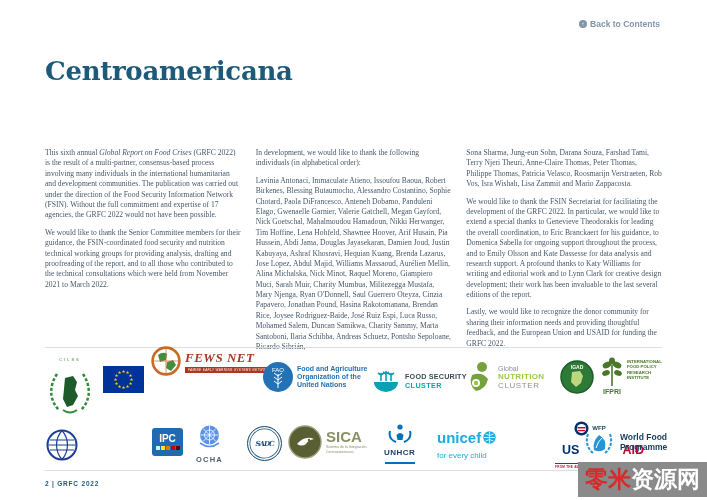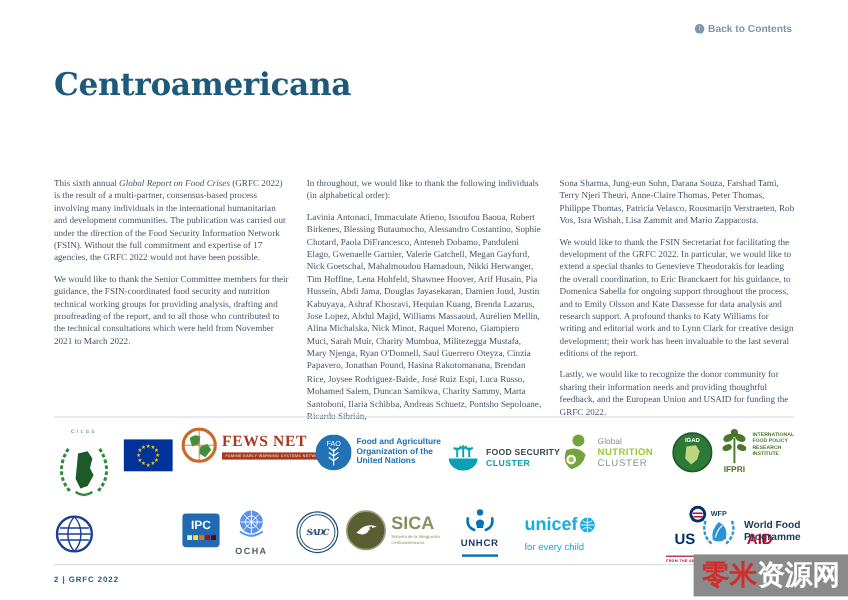--- a/index.html
+++ b/index.html
@@ -83,21 +83,21 @@
 </div>
 
 <h1 class="page-title">Centroamericana</h1>
 
 <div class="cols">
   <div class="col">
     <p><span>This sixth annual </span><span class="it">Global Report on Food Crises</span><span> (GRFC 2022) is the result of a multi-partner, consensus-based process involving many individuals in the international humanitarian and development communities. The publication was carried out under the direction of the Food Security Information Network (FSIN). Without the full commitment and expertise of 17 agencies, the GRFC 2022 would not have been possible.</span></p>
     <p>We would like to thank the Senior Committee members for their guidance, the FSIN-coordinated food security and nutrition technical working groups for providing analysis, drafting and proofreading of the report, and to all those who contributed to the technical consultations which were held from November 2021 to March 2022.</p>
   </div>
   <div class="col">
-    <p>In throughout, we would like to thank the following individuals (in alphabetical order):</p>
+    <p>In development, we would like to thank the following individuals (in alphabetical order):</p>
     <p>Lavinia Antonaci, Immaculate Atieno, Issoufou Baoua, Robert Birkenes, Blessing Butaumocho, Alessandro Costantino, Sophie Chotard, Paola DiFrancesco, Anteneh Dobamo, Panduleni Elago, Gwenaelle Garnier, Valerie Gatchell, Megan Gayford, Nick Goetschal, Mahalmoudou Hamadoun, Nikki Herwanger, Tim Hoffine, Lena Hohfeld, Shawnee Hoover, Arif Husain, Pia Hussein, Abdi Jama, Douglas Jayasekaran, Damien Joud, Justin Kabuyaya, Ashraf Khosravi, Hequian Kuang, Brenda Lazarus, Jose Lopez, Abdul Majid, Williams Massaoud, Aurélien Mellin, Alina Michalska, Nick Minot, Raquel Moreno, Giampiero Muci, Sarah Muir, Charity Mumbua, Militezegga Mustafa, Mary Njenga, Ryan O'Donnell, Saul Guerrero Oteyza, Cinzia Papavero, Jonathan Pound, Hasina Rakotomanana, Brendan Rice, Joysee Rodriguez-Baide, José Ruiz Espi, Luca Russo, Mohamed Salem, Duncan Samikwa, Charity Sammy, Marta Santoboni, Ilaria Schibba, Andreas Schuetz, Pontsho Sepoloane, Ricardo Sibrián,</p>
   </div>
   <div class="col">
     <p>Sona Sharma, Jung-eun Sohn, Darana Souza, Farshad Tami, Terry Njeri Theuri, Anne-Claire Thomas, Peter Thomas, Philippe Thomas, Patricia Velasco, Roosmarijn Verstraeten, Rob Vos, Isra Wishah, Lisa Zammit and Mario Zappacosta.</p>
     <p>We would like to thank the FSIN Secretariat for facilitating the development of the GRFC 2022. In particular, we would like to extend a special thanks to Genevieve Theodorakis for leading the overall coordination, to Eric Branckaert for his guidance, to Domenica Sabella for ongoing support throughout the process, and to Emily Olsson and Kate Dassesse for data analysis and research support. A profound thanks to Katy Williams for writing and editorial work and to Lynn Clark for creative design development; their work has been invaluable to the last several editions of the report.</p>
     <p>Lastly, we would like to recognize the donor community for sharing their information needs and providing thoughtful feedback, and the European Union and USAID for funding the GRFC 2022.</p>
   </div>
 </div>
 
 <div class="hr" style="top:347px;"></div>
@@ -125,21 +125,21 @@
       <text x="20.5" y="23">★</text>
         <text x="16.5" y="21.9">★</text>
         <text x="13.6" y="19">★</text>
       <text x="12.5" y="15">★</text>
         <text x="13.6" y="11">★</text>
         <text x="16.5" y="8.1">★</text>
     </g>
   </svg>
 </div>
 
-<div class="logo" style="left:151px;top:356px;">
+<div class="logo" style="left:151px;top:346px;font-style:italic;">
   <svg width="30" height="30" viewBox="0 0 30 30">
     <circle cx="15" cy="15" r="13.4" fill="#fff" stroke="#c96a28" stroke-width="2.6"></circle>
     <path d="M7 9 q5 -4 9 -1 l-1 6 -6 2 z" fill="#3f8f3f"></path>
     <path d="M16 16 l6 -2 3 5 -5 6 -5 -3 z" fill="#3f8f3f"></path>
     <line x1="15" y1="2" x2="15" y2="28" stroke="#c96a28" stroke-width="0.7"></line>
     <line x1="2" y1="15" x2="28" y2="15" stroke="#c96a28" stroke-width="0.7"></line>
   </svg>
   <div class="vcol">
     <span class="fews-title">FEWS NET</span>
     <span class="fews-bar">FAMINE EARLY WARNING SYSTEMS NETWORK</span>

